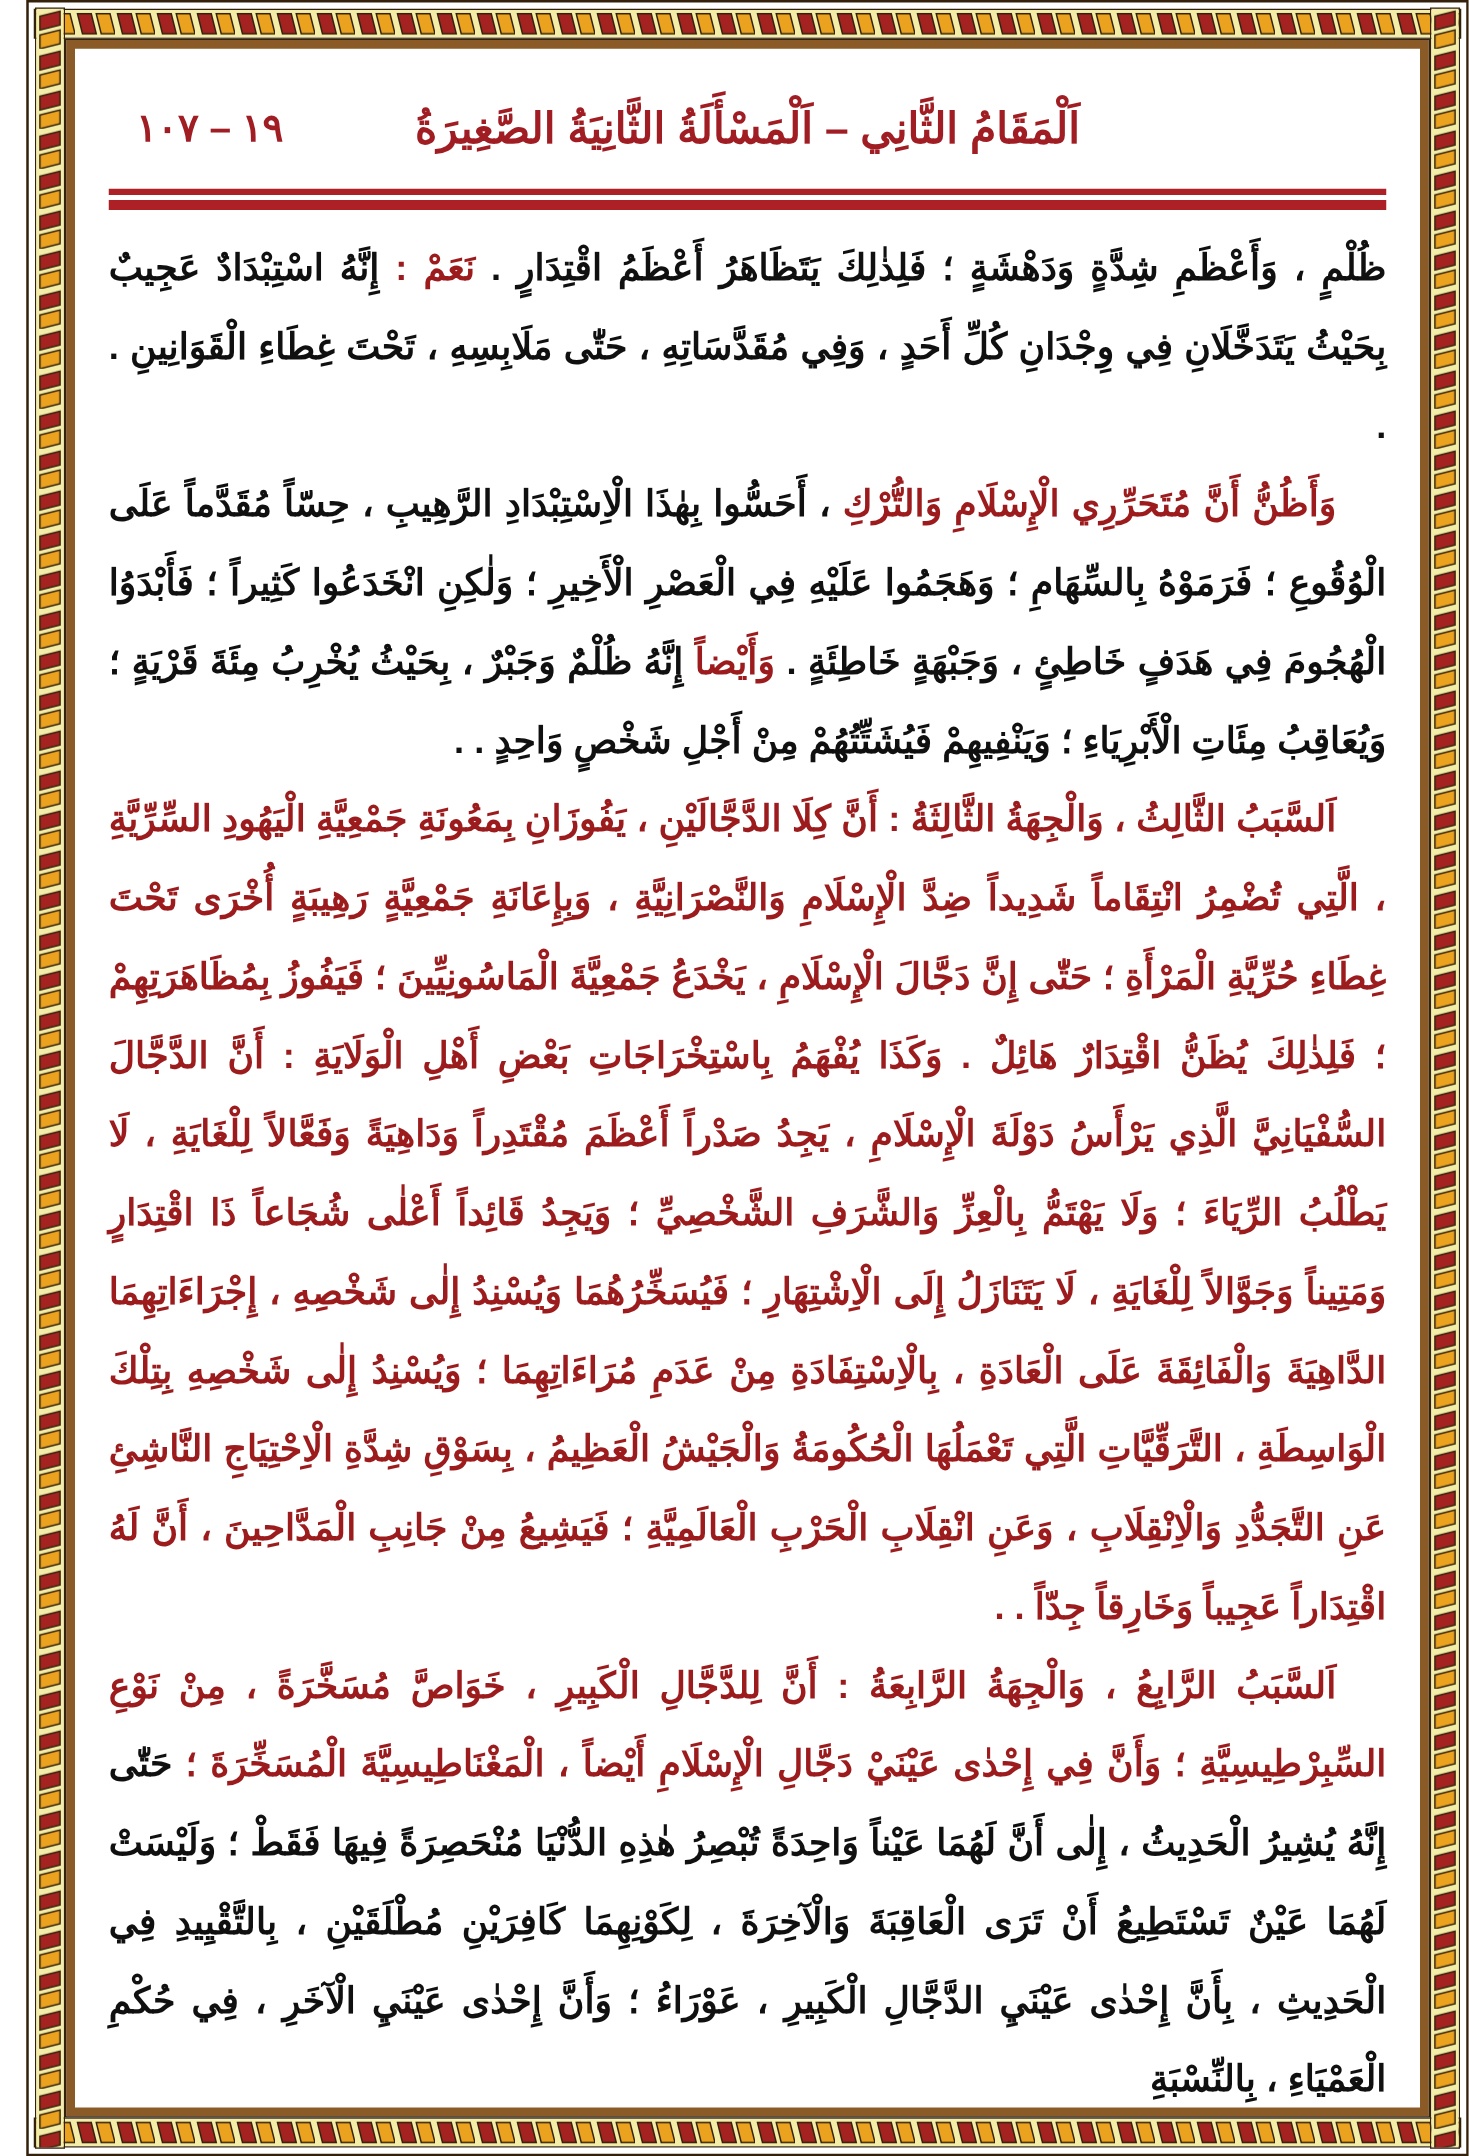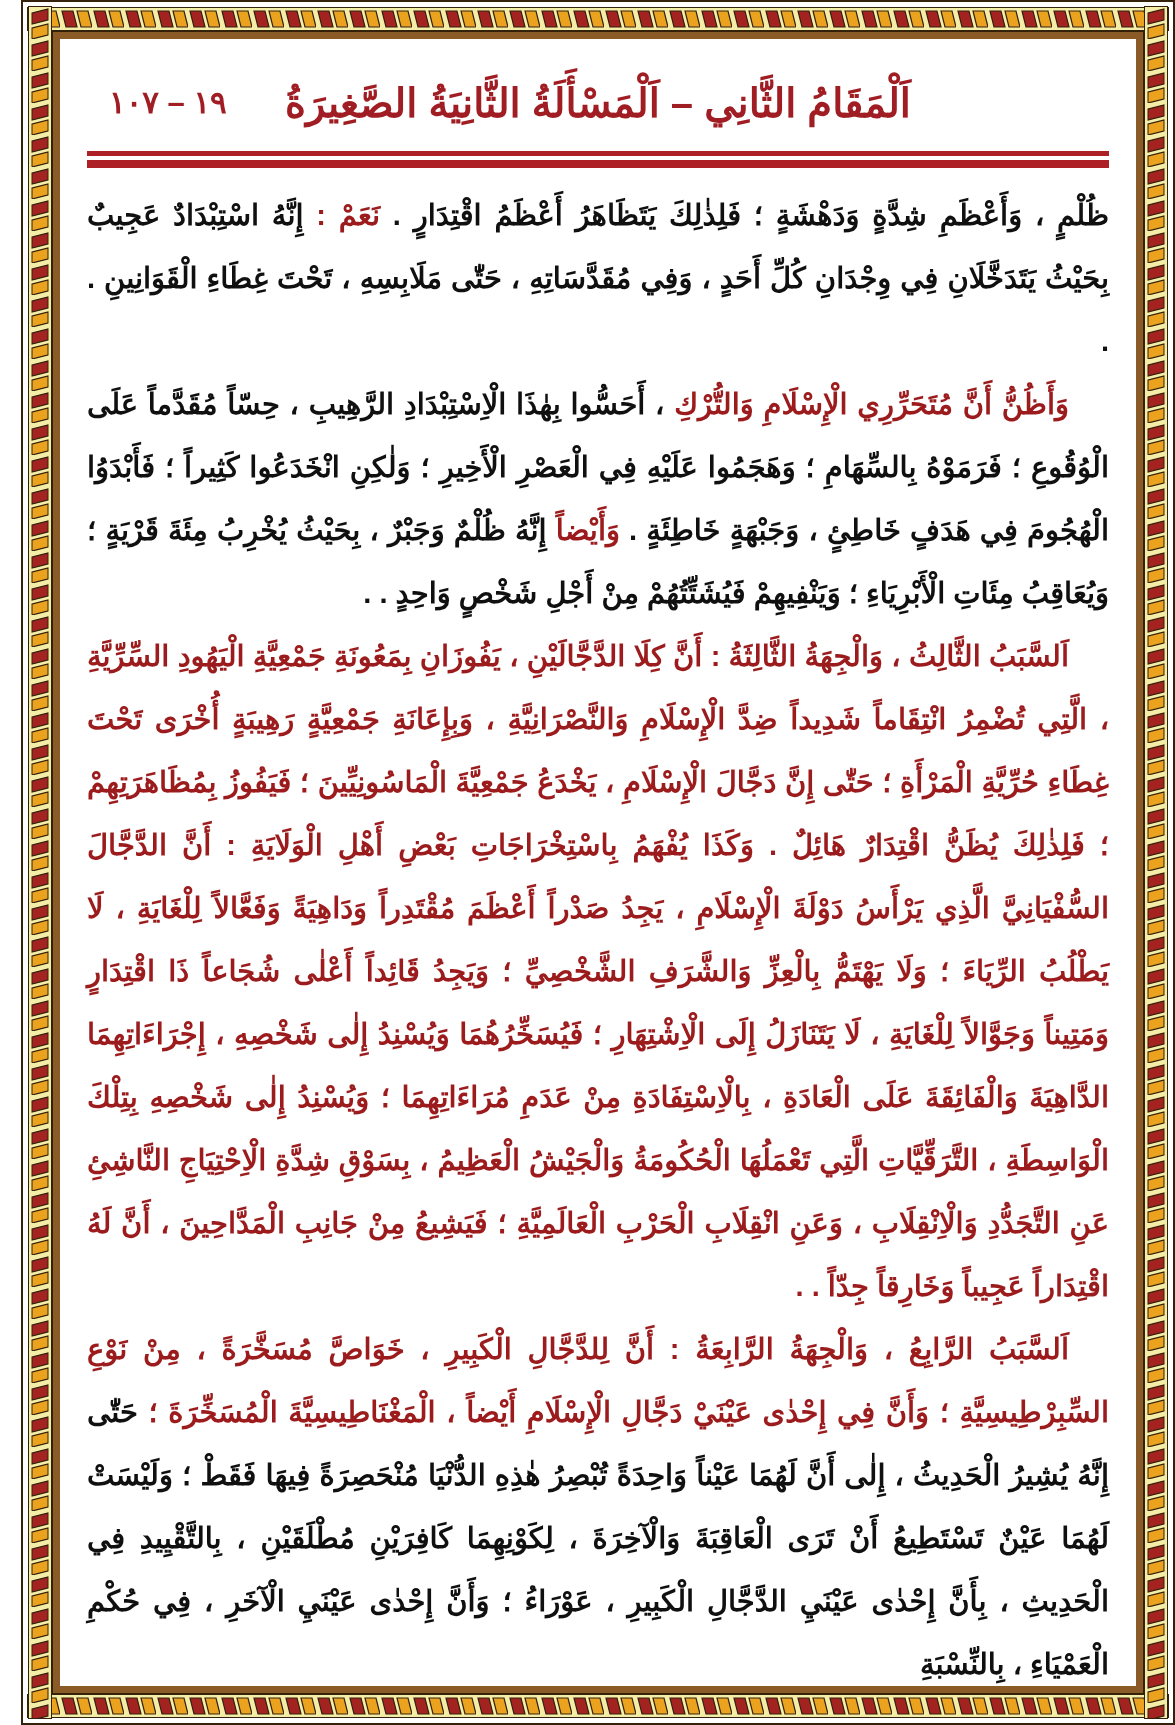--- a/index.html
+++ b/index.html
@@ -30,21 +30,21 @@
   .content{
     position:absolute;inset:0;
     padding:16px 27px 10px 27px;
     box-sizing:border-box;
     overflow:hidden;
     direction:rtl;
   }
   .header{position:relative;height:84px;margin-top:6px;}
   .page-title{
     text-align:center;
-    font-size:40px;font-weight:bold;
+    font-size:34px;font-weight:bold;
     color:var(--header-red,#a01d23);
     line-height:84px;
     letter-spacing:0;
   }
   .page-number{
     position:absolute;left:22px;top:0;
     font-size:31px;font-weight:bold;
     color:var(--header-red,#a01d23);
     line-height:84px;
     direction:rtl;

